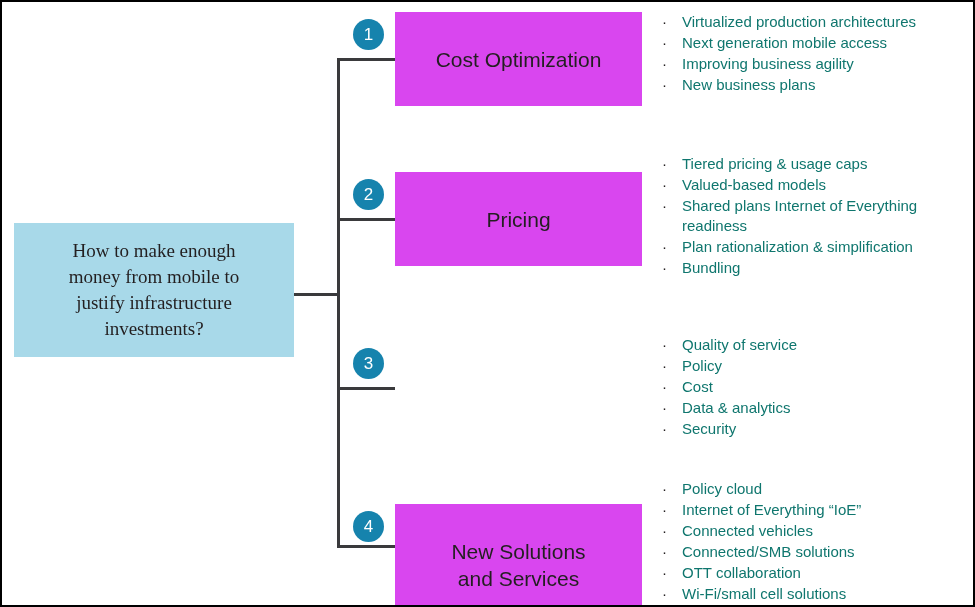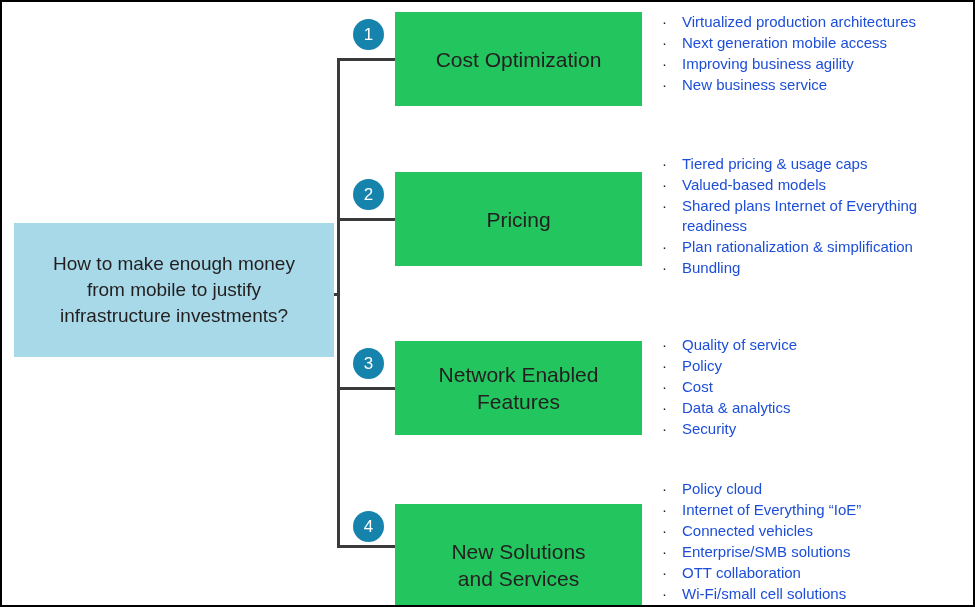--- a/index.html
+++ b/index.html
@@ -21,41 +21,42 @@
   }
   .canvas {
     position: absolute;
     inset: 0;
   }
   
   .root-box {
     position: absolute;
     left: 12px;
     top: 221px;
-    width: 320px;
+    width: 280px;
     height: 134px;
     background: #a8d9e9;
     display: flex;
     align-items: center;
     justify-content: center;
     text-align: center;
     box-sizing: border-box;
     padding: 4px 33px;
+    font-family: Liberation Serif, serif;
   }
   .root-box .root-text {
     font-size: 19px;
     line-height: 26px;
     color: #231f20;
   }
   
   .branch-box {
     position: absolute;
     left: 393px;
     width: 247px;
-    background: #22c55e;
+    background: #d946ef;
     display: flex;
     align-items: center;
     justify-content: center;
     text-align: center;
     box-sizing: border-box;
     padding: 4px 10px;
   }
   .branch-box .branch-title {
     font-size: 21px;
     line-height: 27px;
@@ -127,21 +128,21 @@
     width: 20px;
     flex: 0 0 20px;
     font-size: 15px;
     line-height: 20px;
     color: #231f20;
     text-align: left;
   }
   .bullet-text {
     font-size: 15px;
     line-height: 20px;
-    color: #1d4ed8;
+    color: #0f766e;
     flex: 1 1 auto;
   }
 </style>
 </head>
 <body>
 
 <div id="page">
   <div class="canvas">
 
     <div class="line trunk"></div>
@@ -169,21 +170,21 @@
       <div class="bullet-row">
         <span class="bullet-mark">·</span>
         <span class="bullet-text">Next generation mobile access</span>
       </div>
       <div class="bullet-row">
         <span class="bullet-mark">·</span>
         <span class="bullet-text">Improving business agility</span>
       </div>
       <div class="bullet-row">
         <span class="bullet-mark">·</span>
-        <span class="bullet-text">New business service</span>
+        <span class="bullet-text">New business plans</span>
       </div>
     </div>
 
     <div class="num-circle n2">
       <span>2</span>
     </div>
     <div class="branch-box b2">
       <div class="branch-title">Pricing</div>
     </div>
     <div class="bullets bl2">
@@ -204,24 +205,20 @@
         <span class="bullet-text">Plan rationalization &amp; simplification</span>
       </div>
       <div class="bullet-row">
         <span class="bullet-mark">·</span>
         <span class="bullet-text">Bundling</span>
       </div>
     </div>
 
     <div class="num-circle n3">
       <span>3</span>
-    </div>
-    <div class="branch-box b3">
-      <div class="branch-title">Network Enabled
-Features</div>
     </div>
     <div class="bullets bl3">
       <div class="bullet-row">
         <span class="bullet-mark">·</span>
         <span class="bullet-text">Quality of service</span>
       </div>
       <div class="bullet-row">
         <span class="bullet-mark">·</span>
         <span class="bullet-text">Policy</span>
       </div>
@@ -254,21 +251,21 @@
       <div class="bullet-row">
         <span class="bullet-mark">·</span>
         <span class="bullet-text">Internet of Everything “IoE”</span>
       </div>
       <div class="bullet-row">
         <span class="bullet-mark">·</span>
         <span class="bullet-text">Connected vehicles</span>
       </div>
       <div class="bullet-row">
         <span class="bullet-mark">·</span>
-        <span class="bullet-text">Enterprise/SMB solutions</span>
+        <span class="bullet-text">Connected/SMB solutions</span>
       </div>
       <div class="bullet-row">
         <span class="bullet-mark">·</span>
         <span class="bullet-text">OTT collaboration</span>
       </div>
       <div class="bullet-row">
         <span class="bullet-mark">·</span>
         <span class="bullet-text">Wi-Fi/small cell solutions</span>
       </div>
     </div>

